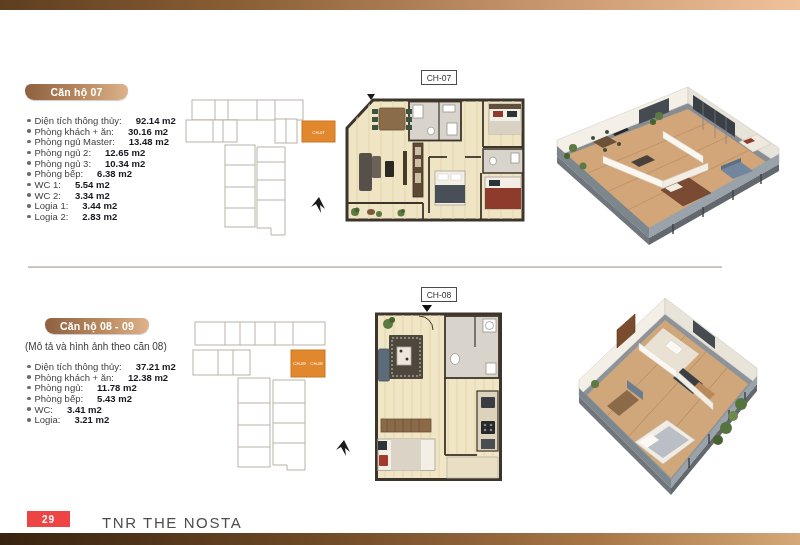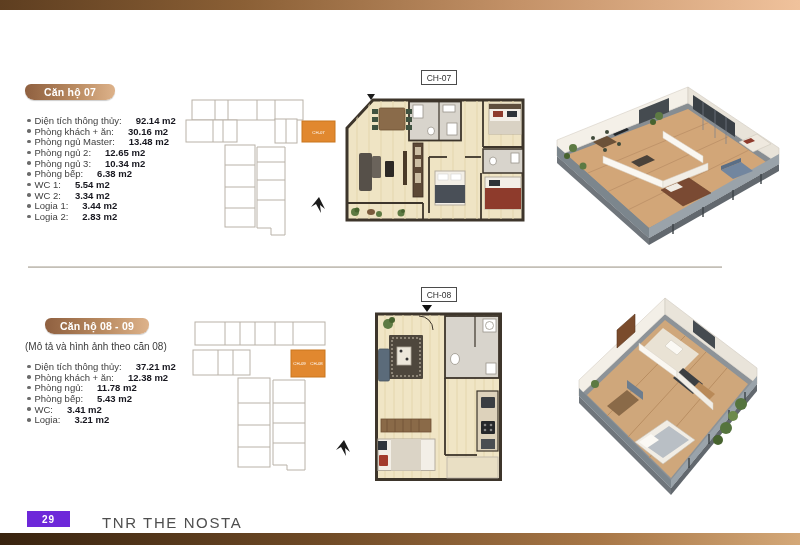--- a/index.html
+++ b/index.html
@@ -16,21 +16,21 @@
   .bar-bottom{left:0;top:533px;width:800px;height:12px;
     background:linear-gradient(90deg,#38230f 0%,#6f4a26 40%,#a87747 75%,#d4a878 100%);}
 
   
   .badge{
     background:linear-gradient(90deg,#8f6040 0%,#b98a60 55%,#ddb28a 100%);
     color:#fff;font-weight:bold;font-size:10.5px;letter-spacing:.2px;
     display:flex;align-items:center;justify-content:center;
     border-radius:6px 6px 9px 9px;box-shadow:0 1px 1px rgba(0,0,0,.2);
   }
-  #badge-07{left:25px;top:84px;width:90px;height:16px;}
+  #badge-07{left:25px;top:84px;width:103px;height:16px;}
   #badge-0809{left:25px;top:318px;width:104px;height:16px;margin-left:20px;}
 
   .note{left:25px;top:341px;font-size:10px;color:#3c3c3c;}
 
   
   .specs{display:flex;flex-direction:column;}
   #specs-07{left:27px;top:115px;}
   #specs-0809{left:27px;top:361px;}
   .spec-row{display:flex;align-items:center;height:10.7px;font-size:9.5px;color:#3e3e3e;white-space:nowrap;}
   .spec-row .dot{width:3.5px;height:3.5px;border-radius:50%;background:#6b6b6b;margin-right:4px;flex:none;}
@@ -40,21 +40,21 @@
   .plan-label{border:1px solid #4b4b4b;background:#fff;color:#303030;font-size:8.5px;
     display:flex;align-items:center;justify-content:center;}
   #plan-label-07{left:421px;top:70px;width:34px;height:13px;}
   #plan-label-08{left:421px;top:287px;width:34px;height:13px;}
 
   
   .divider{left:28px;top:266px;width:694px;height:2px;
     background:linear-gradient(180deg,#dad6d0,#bcb7af);}
 
   
-  .footer-num{left:27px;top:511px;width:43px;height:16px;background:#6d28d9;color:#fff;
+  .footer-num{left:27px;top:511px;width:43px;height:16px;background:#ef4444;color:#fff;
     font-size:10px;font-weight:bold;display:flex;align-items:center;justify-content:center;letter-spacing:1px;}
   .footer-brand{left:102px;top:514px;font-size:15px;color:#4e4e4e;letter-spacing:1.6px;}
 
   
   .kp rect.u, .kp polygon.u{fill:#fff;stroke:#b9b2a8;stroke-width:1;}
   .kp line{stroke:#b9b2a8;stroke-width:1;}
   .kp .hl{fill:#E1882F;stroke:#c9761f;}
   .kp text{fill:#fff;font-size:4.3px;font-family:"Liberation Sans",sans-serif;}
 
   svg{display:block;}

